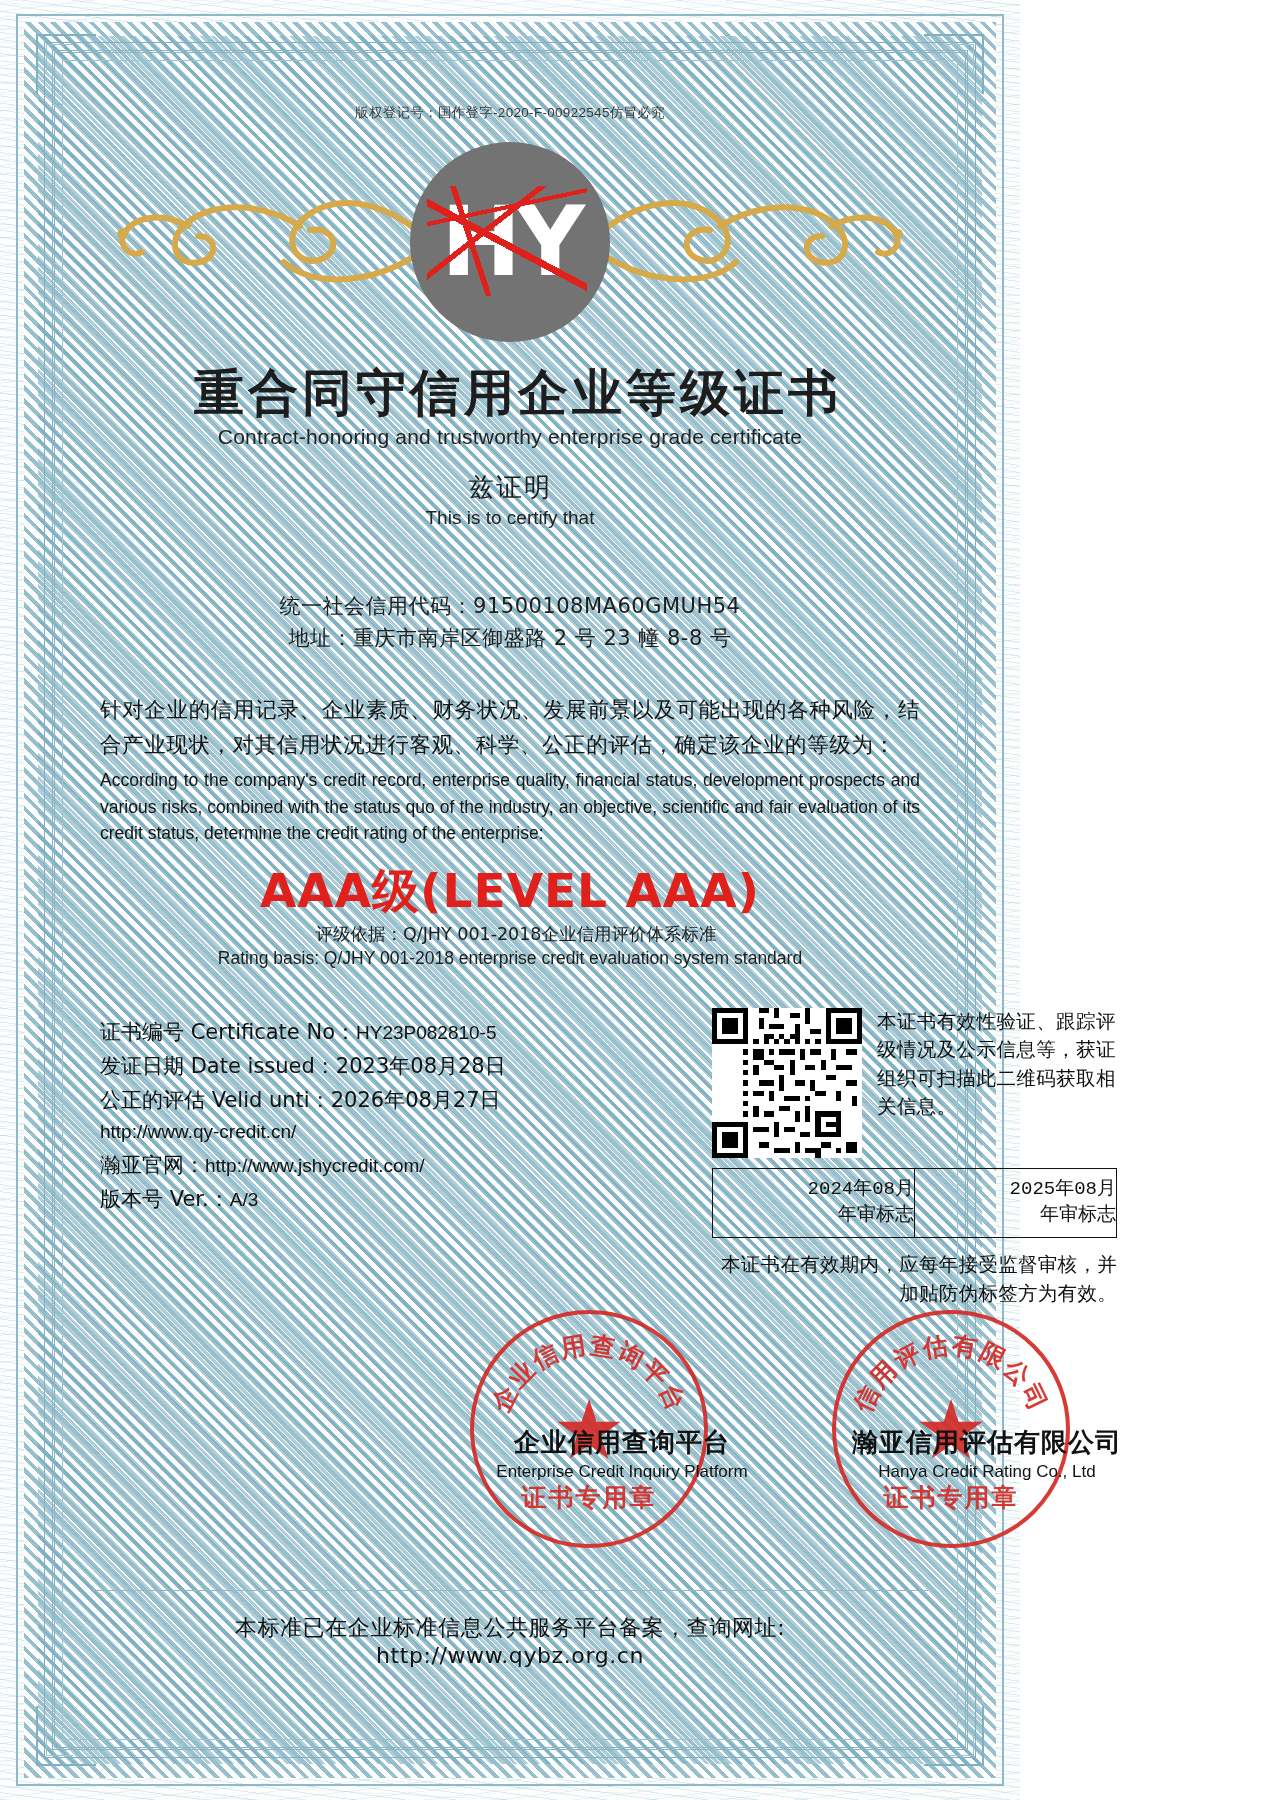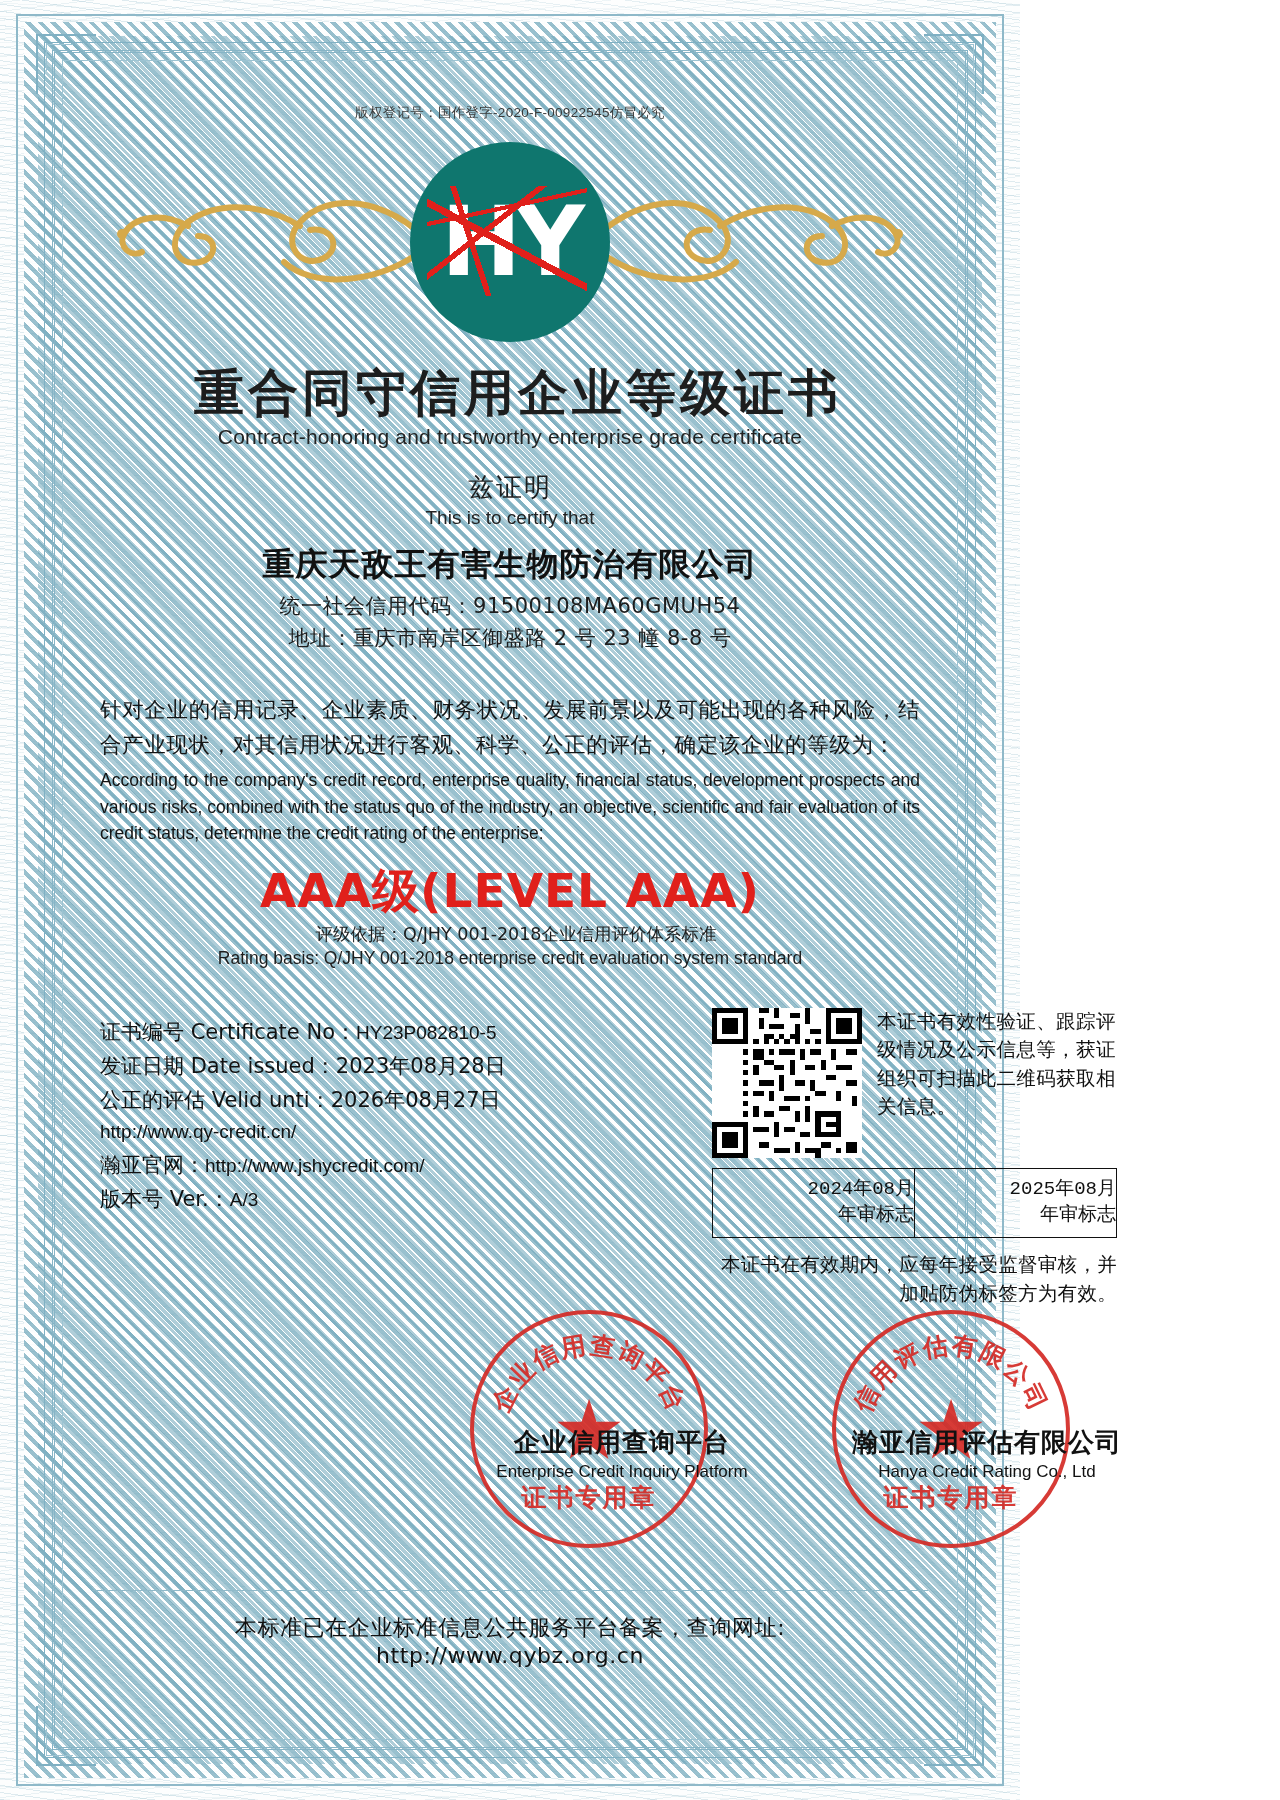--- a/index.html
+++ b/index.html
@@ -83,21 +83,21 @@
   }
   .flourish{
     position:absolute;top:54px;width:330px;height:110px;
   }
   .flourish.left{left:42px;}
   .flourish.right{right:42px;}
 
   .logo{
     position:absolute;left:50%;top:14px;transform:translateX(-50%);
     width:200px;height:200px;border-radius:50%;
-    background:#0f766e;
+    background:#737373;
     display:flex;align-items:center;justify-content:center;
   }
   .logo-mark{
     font-size:96px;font-weight:bold;color:#ffffff;
     font-family:"DejaVu Sans", sans-serif;
     letter-spacing:-6px;
     line-height:1;
     position:relative;
   }
   .logo-mark:after{
@@ -309,21 +309,20 @@
         <div class="logo-mark">HY</div>
       </div>
     </div>
 
     <div class="title-cn">重合同守信用企业等级证书</div>
     <div class="title-en">Contract-honoring and trustworthy enterprise grade certificate</div>
 
     <div class="certify-cn">兹证明</div>
     <div class="certify-en">This is to certify that</div>
 
-    <div class="company">重庆天敌王有害生物防治有限公司</div>
     <div class="usci">
       <span>统一社会信用代码：</span><span>91500108MA60GMUH54</span>
     </div>
     <div class="address">
       <span>地址：</span><span>重庆市南岸区御盛路 2 号 23 幢 8-8 号</span>
     </div>
 
     <div class="body-block">
       <div class="body-cn">针对企业的信用记录、企业素质、财务状况、发展前景以及可能出现的各种风险，结合产业现状，对其信用状况进行客观、科学、公正的评估，确定该企业的等级为：</div>
       <div class="body-en">According to the company's credit record, enterprise quality, financial status, development prospects and various risks, combined with the status quo of the industry, an objective, scientific and fair evaluation of its credit status, determine the credit rating of the enterprise:</div>

